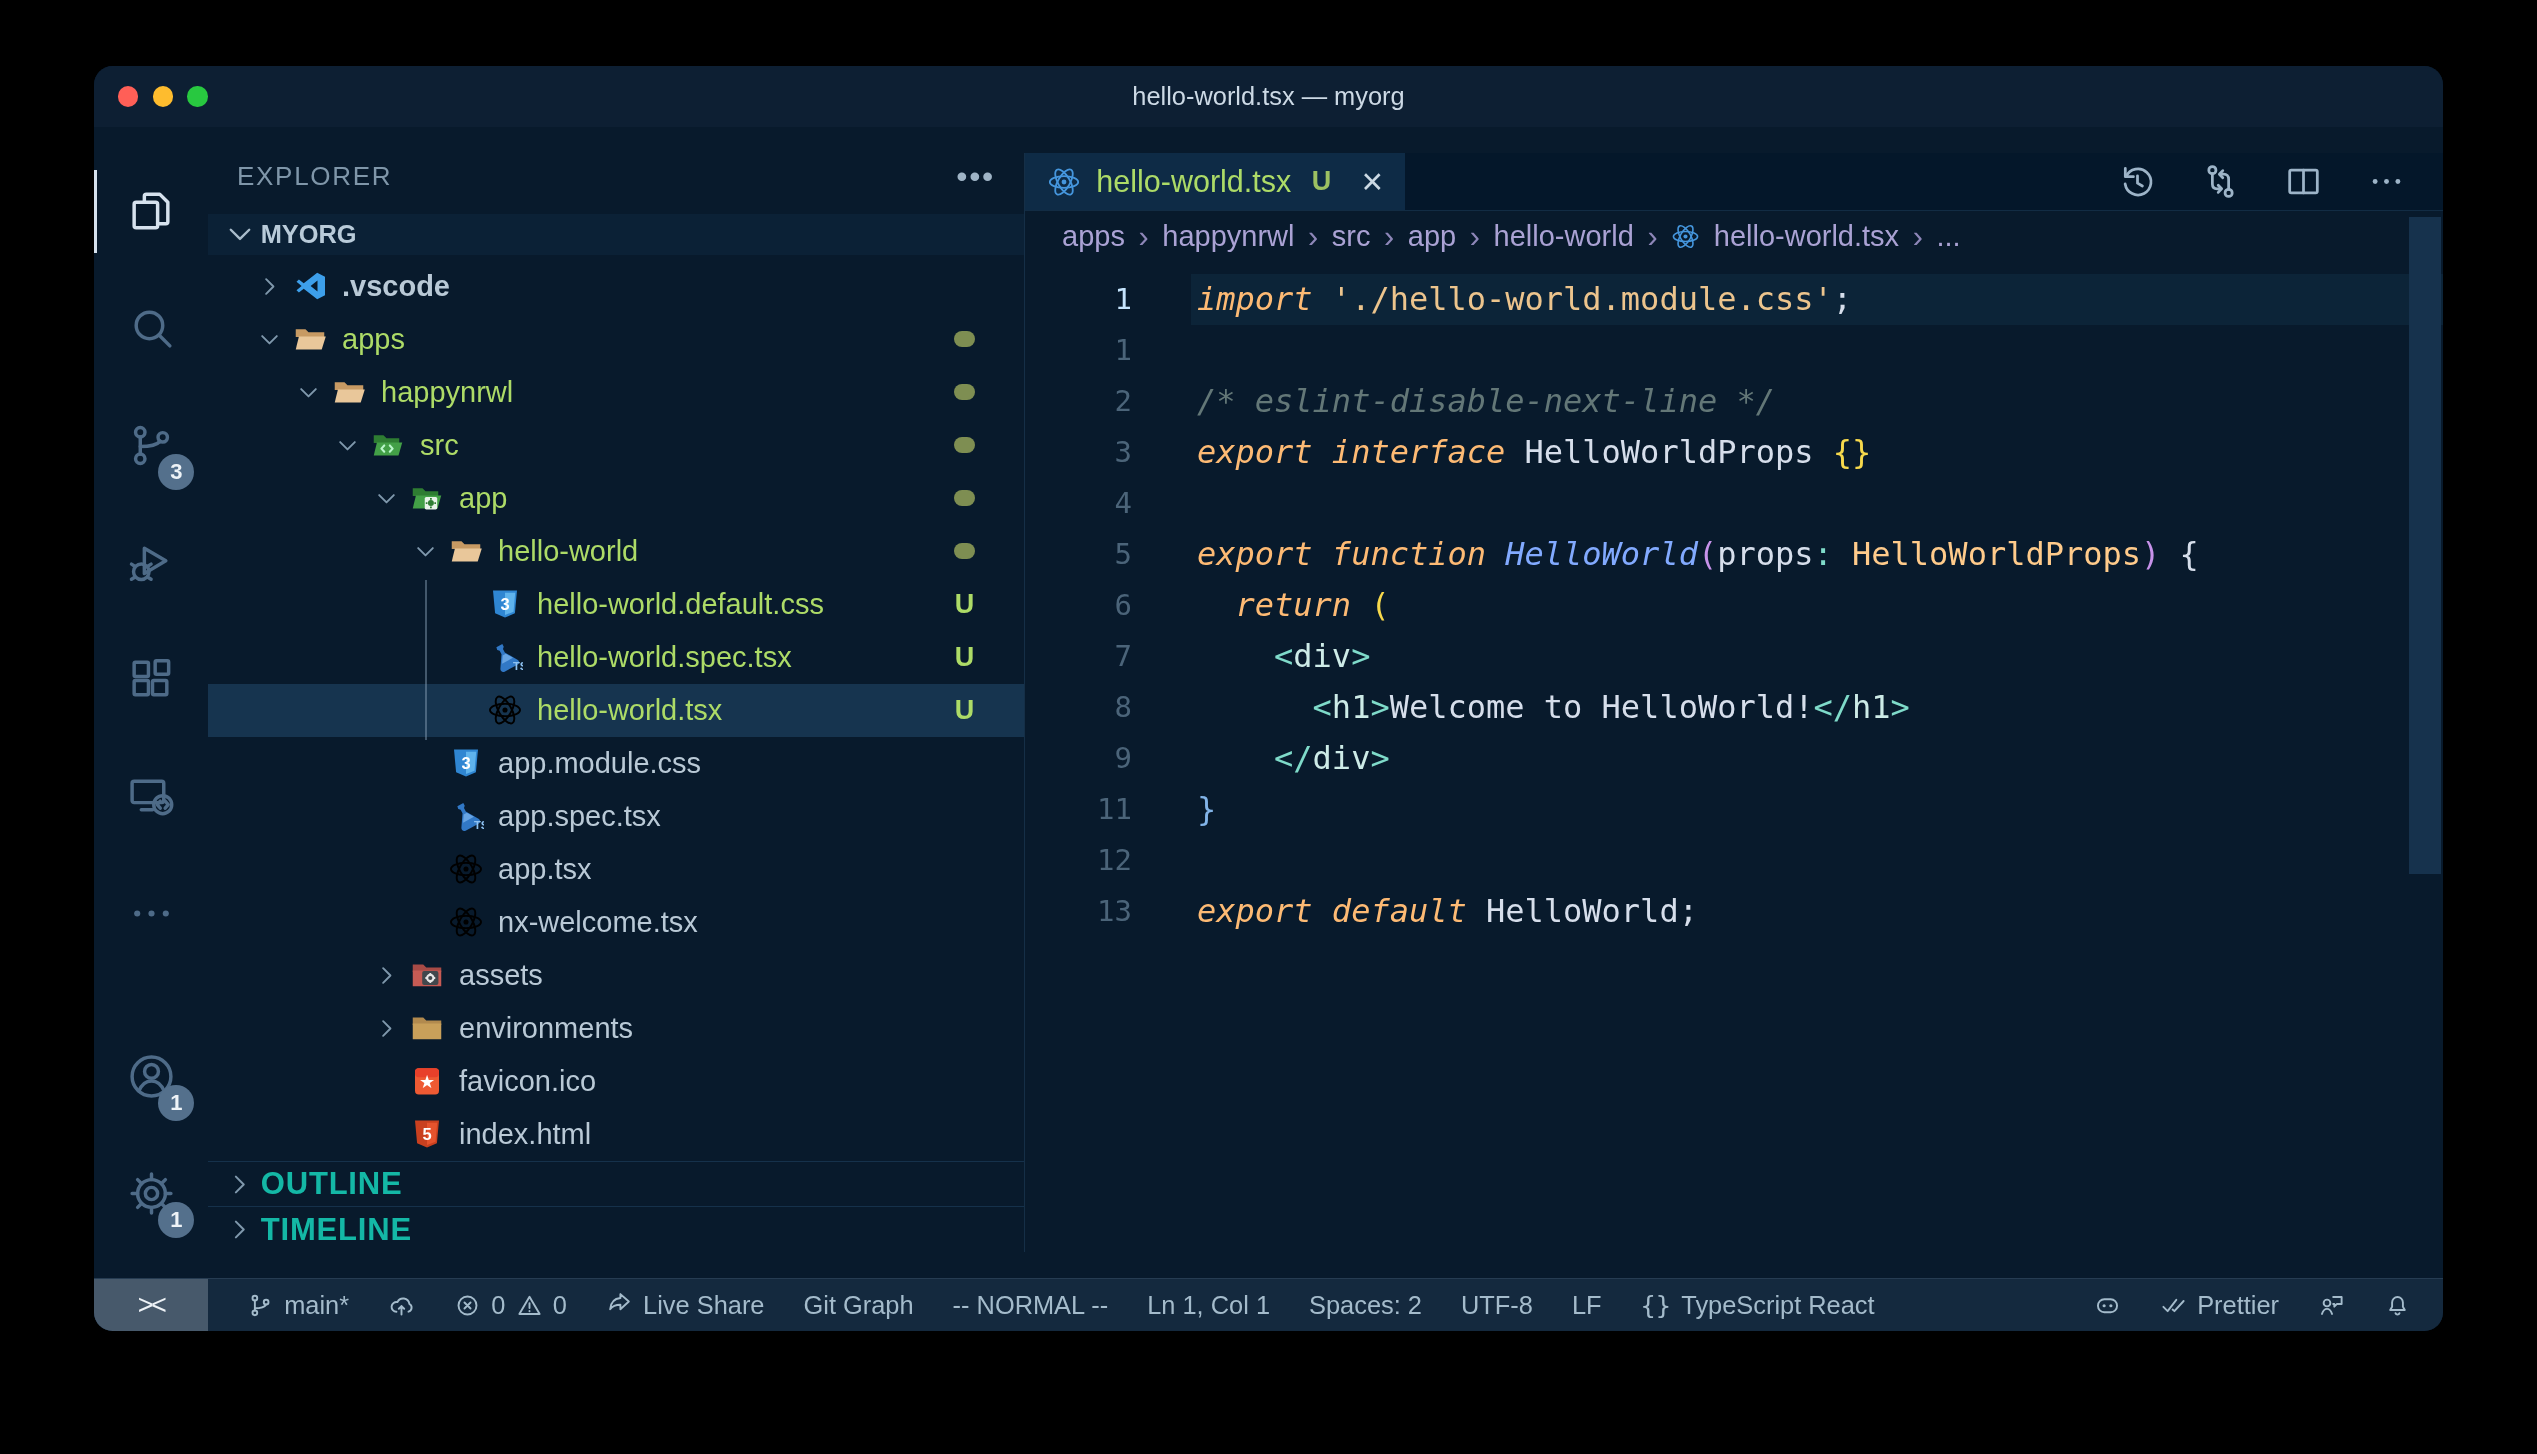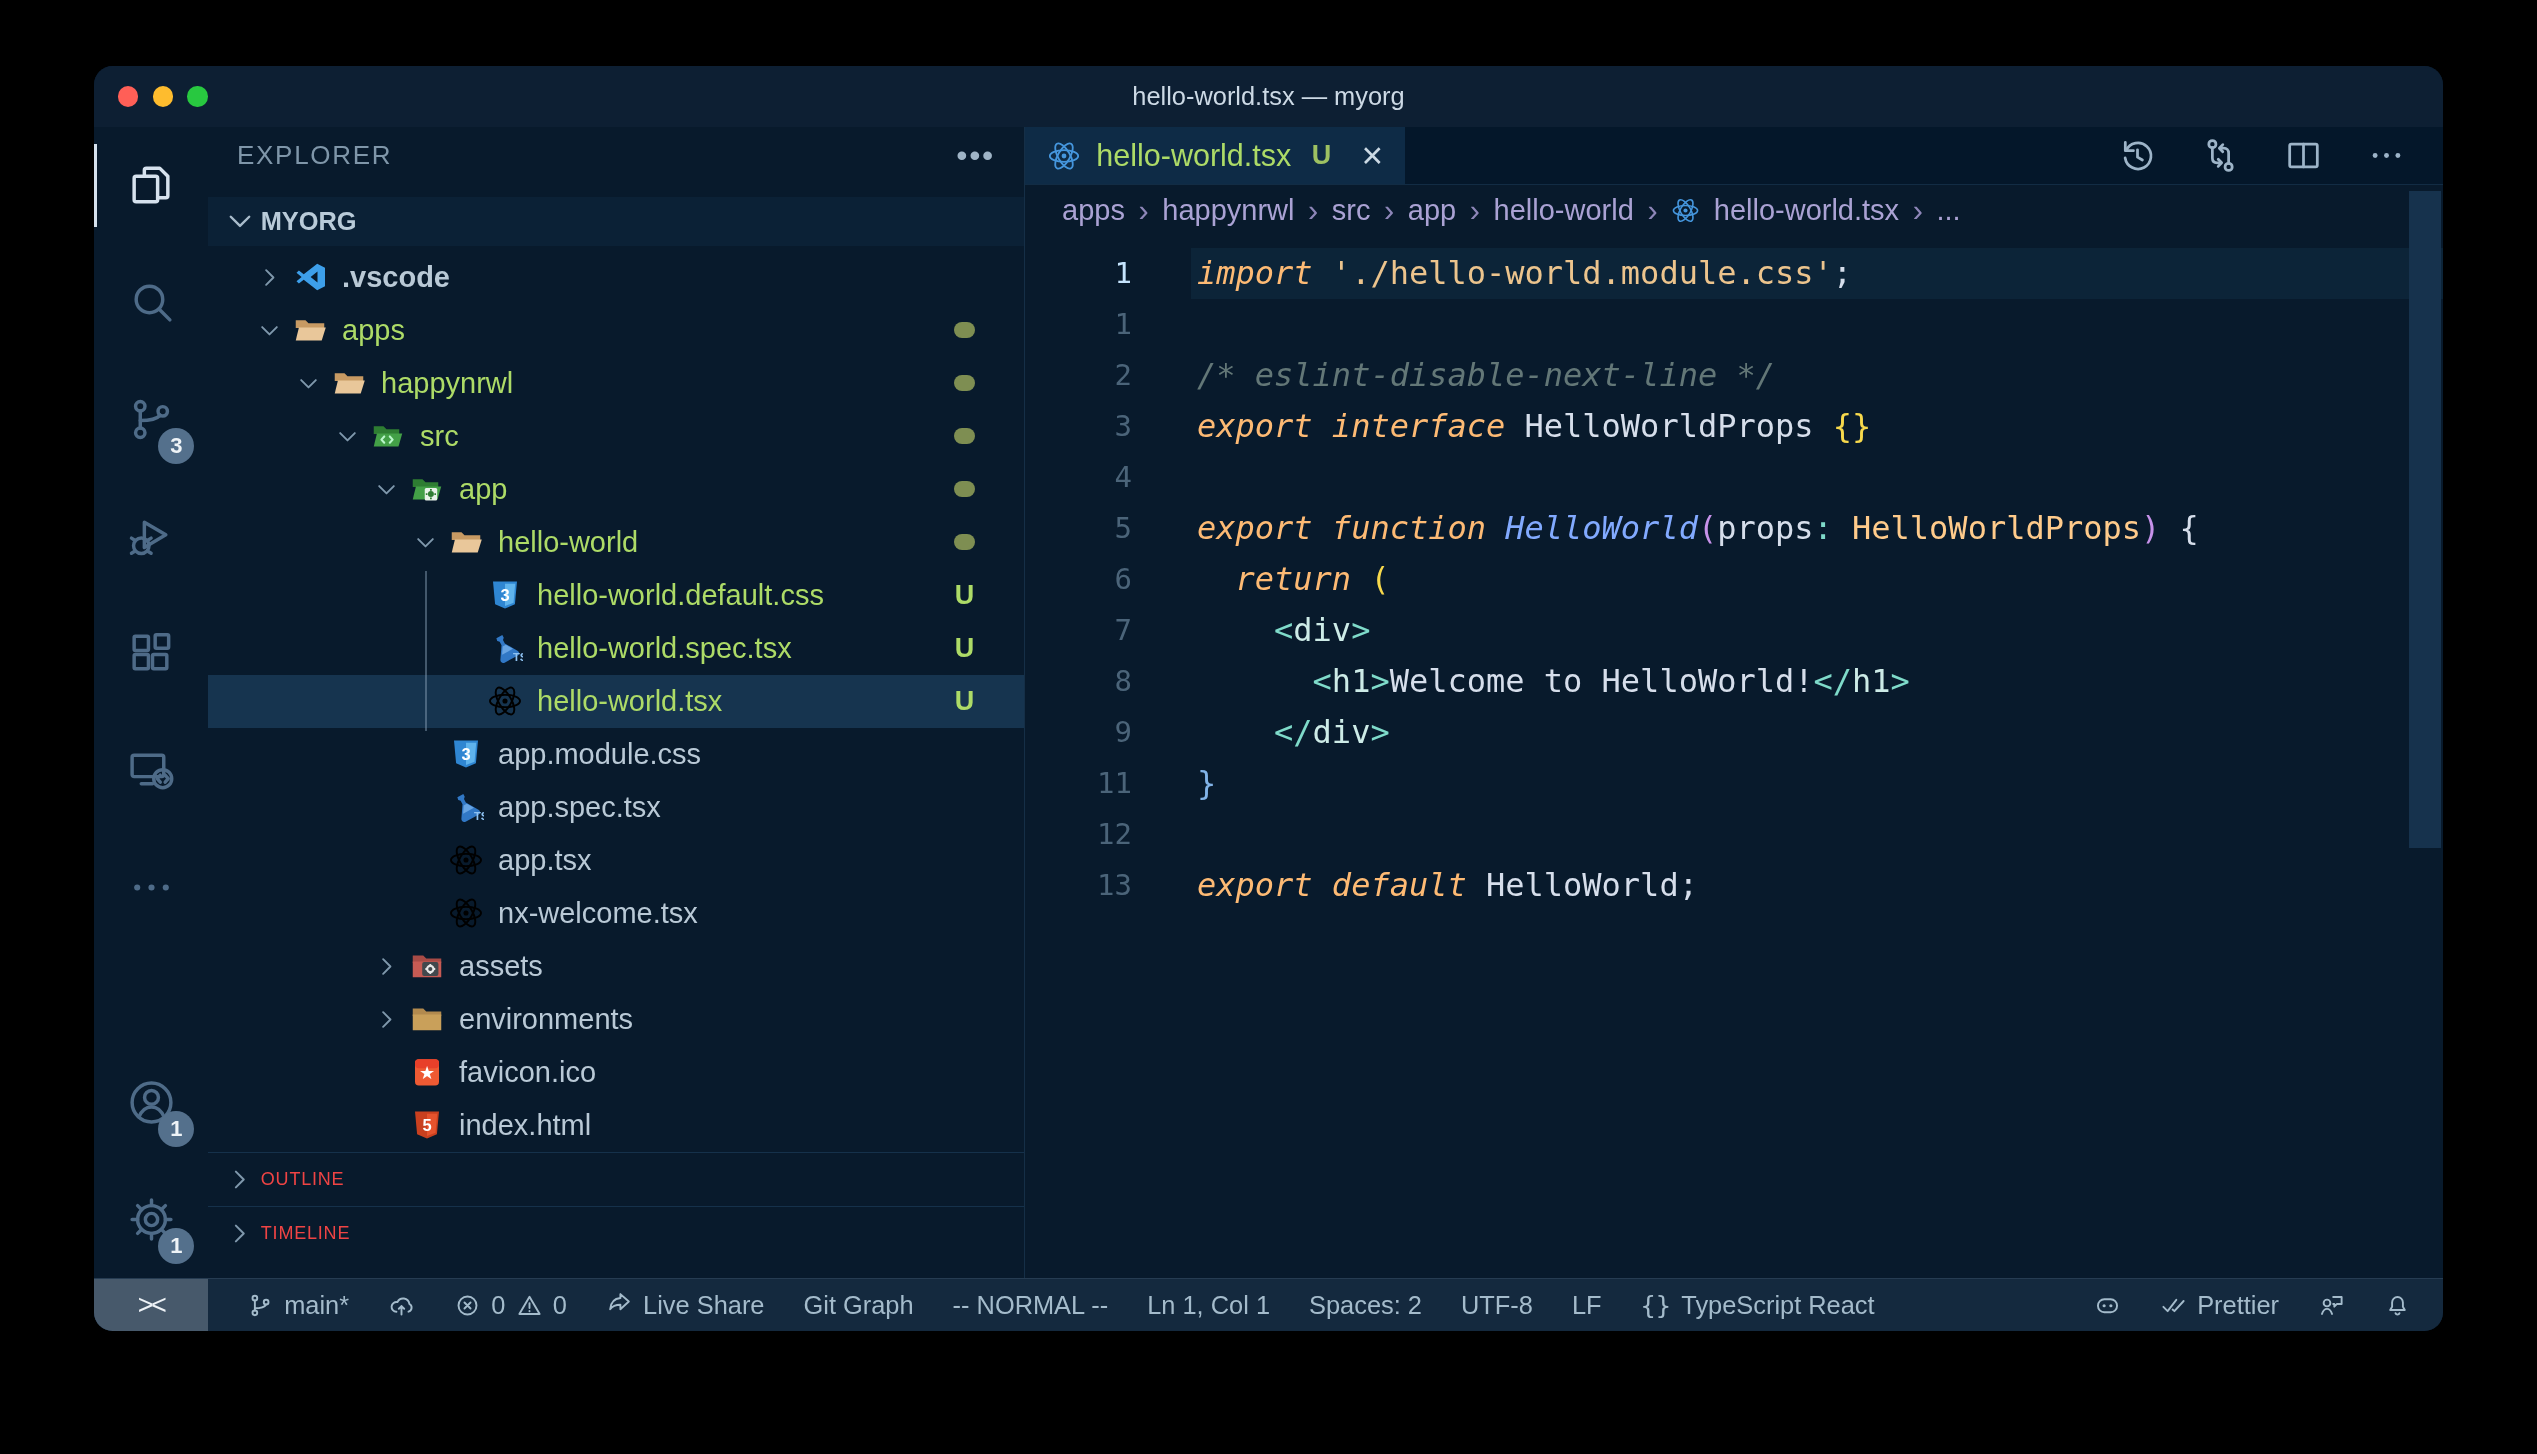--- a/index.html
+++ b/index.html
@@ -1,20 +1,20 @@
 <!DOCTYPE html>
 <html style="font-size:13.6px"><head>
 <meta charset="utf-8">
 <style>
   * { margin:0; padding:0; box-sizing:border-box; }
   html,body { width:2538px; height:1454px; background:#000; overflow:hidden;
     font-family:"Liberation Sans", sans-serif; }
   .window { position:absolute; left:94px; top:66px; width:2349px; height:1265px;
     background:#081a2c; border-radius:18.6px; overflow:hidden; display:flex; flex-direction:column;
-    box-shadow:0 34px 102px rgba(0,0,0,.9); }
+    box-shadow:0 34px 102px rgba(0,0,0,.9);gap:26px; }
   
   .titlebar { height:61px; flex:0 0 61px; background:#0d1f33; position:relative;
     display:flex; align-items:center; justify-content:center; }
   .traffic { position:absolute; left:24px; top:20.3px; display:flex; gap:14.4px; }
   .tl { width:20.3px; height:20.3px; border-radius:50%; }
   .title { font-size:25.4px; color:#ccd9e5; }
   
   .main { flex:1; display:flex; min-height:0; }
   
   .activitybar { width:114px; flex:0 0 114px; display:flex; flex-direction:column; }
@@ -54,21 +54,21 @@
   .tree-row.git-green .tr-label { color:#addb67; }
   .tr-badge { margin-left:auto; margin-right:34px; width:51px; display:flex;
     justify-content:center; align-items:center; flex:0 0 51px; }
   .tr-badge .u { color:#addb67; font-size:27px; font-weight:bold; }
   .tr-badge .dot { width:20.3px; height:16px; border-radius:8.5px; background:#7e8e52; }
   .indent-guide { position:absolute; width:1.7px; background:rgba(140,165,186,.45); z-index:2; }
   .sb-panel { height:54px; border-top:0.8px solid #15314b; display:flex; align-items:center;
     padding-left:17px; cursor:pointer; }
   .sb-panel .chev { width:29px; height:29px; color:#7f98ac; }
   .sb-panel .chev svg { width:100%; height:100%; }
-  .sb-panel-label { font-size:18px; font-weight:normal; color:#ef4444; margin-left:6.8px;
+  .sb-panel-label { font-size:31px; font-weight:bold; color:#14b8a6; margin-left:6.8px;
     letter-spacing:0.8px; }
   .sb-panel:first-of-type { margin-top:10.2px; }
   
   .editor { flex:1; display:flex; flex-direction:column; position:relative; min-width:0; }
   .tabstrip { height:58px; flex:0 0 58px; background:#04172a; border-bottom:0.8px solid #122c44;
     display:flex; align-items:stretch; }
   .tab { width:380px; background:#0e2b46; display:flex; align-items:center; padding:0 22px;
     gap:15.3px; cursor:pointer; }
   .tab-icon { width:34px; height:34px; color:#4596dd; }
   .tab-icon svg { width:100%; height:100%; }

